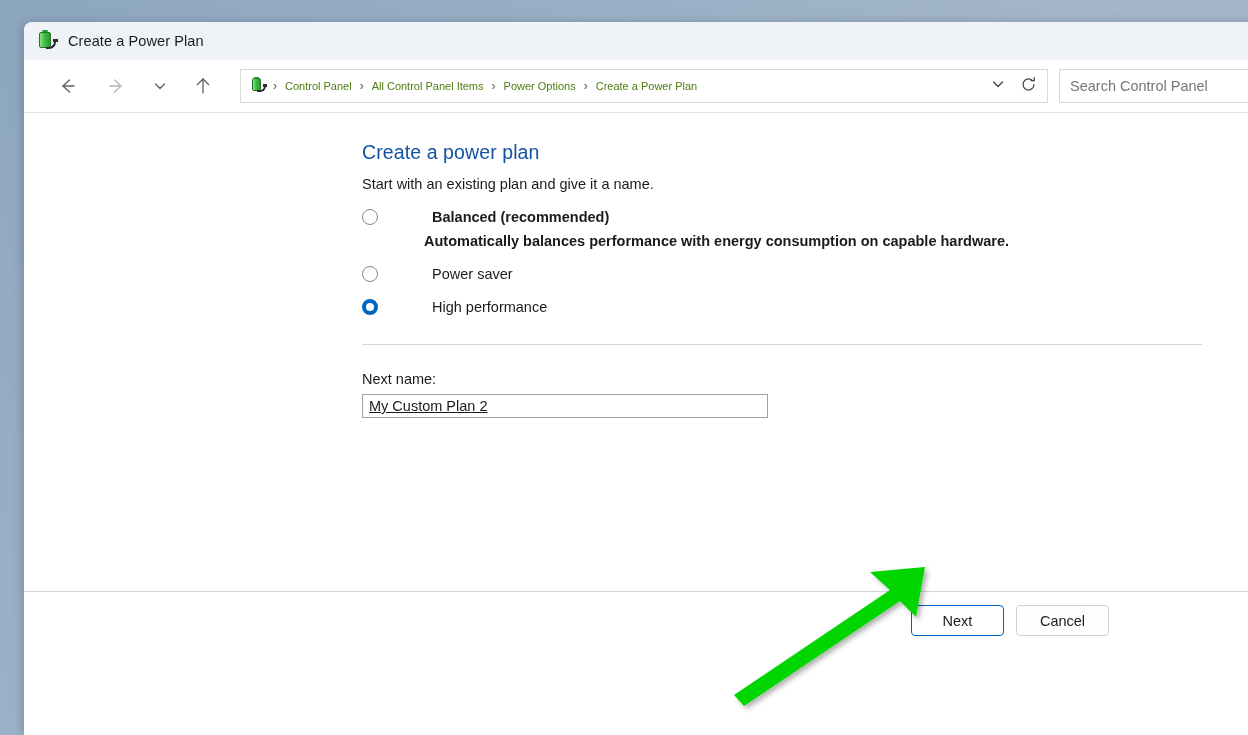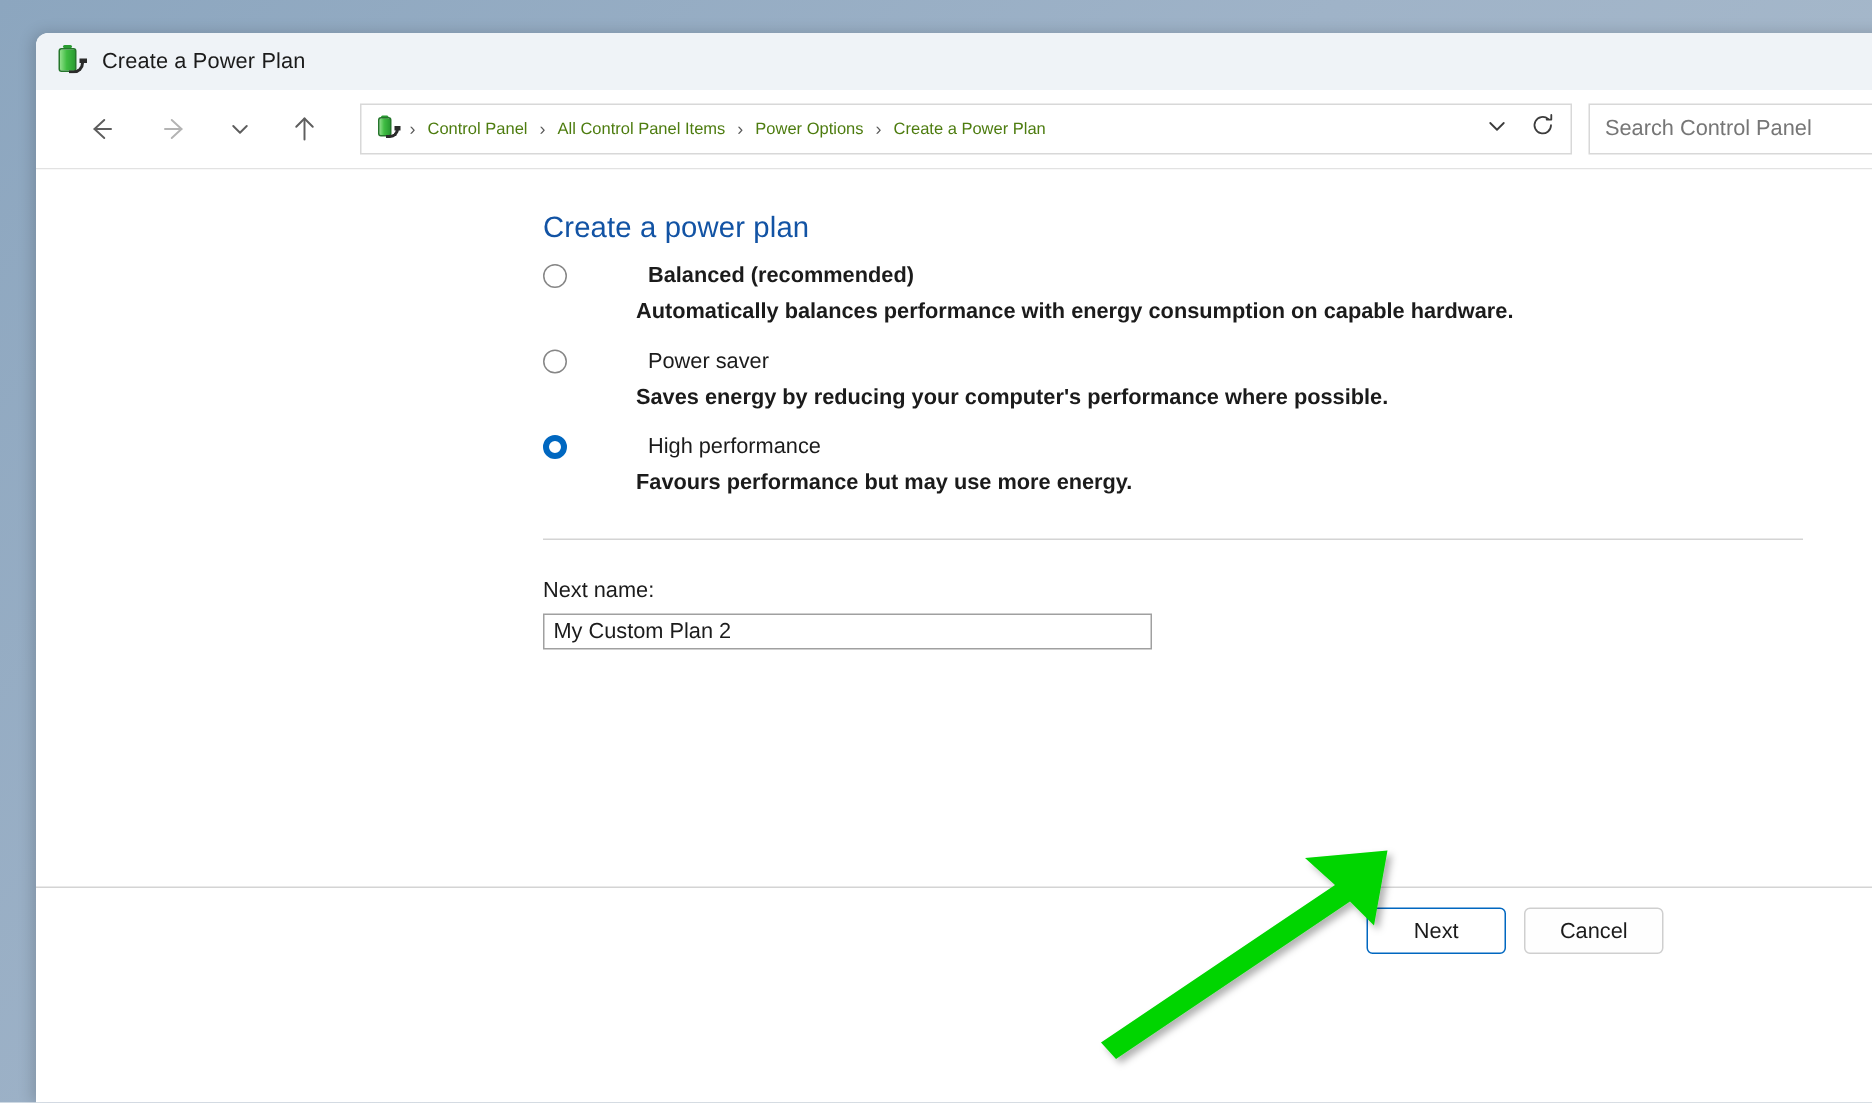--- a/index.html
+++ b/index.html
@@ -232,20 +232,21 @@
   }
   .textfield input {
     border: 0;
     outline: none;
     width: 100%;
     font-family: "Liberation Sans", sans-serif;
     font-size: 14.5px;
     color: #1b1b1b;
     padding: 0 6px;
     background: transparent;
+    text-decoration: underline;
   }
 
   
   .footer {
     position: relative;
     border-top: 1px solid #d4d4d4;
     height: 80px;
     background: #fff;
     padding-right: 163px;
     box-sizing: border-box;
@@ -412,43 +413,42 @@
 
       <div class="searchbox">
         <input type="text" placeholder="Search Control Panel" style="">
       </div>
     </div>
 
     <div class="content">
       <div class="page">
 
         <h1 class="page-title">Create a power plan</h1>
+        <div class="page-sub">Start with an existing plan and give it a name.</div>
 
         <div class="option">
           <div class="option-row">
             <span class="radio"></span>
             <span class="option-label bold">Balanced (recommended)</span>
           </div>
           <div class="option-desc">Automatically balances performance with energy consumption on capable hardware.</div>
         </div>
 
         <div class="option">
           <div class="option-row">
             <span class="radio"></span>
             <span class="option-label">Power saver</span>
           </div>
-          <div class="option-desc">Saves energy by reducing your computer's performance where possible.</div>
         </div>
 
         <div class="option">
           <div class="option-row">
             <span class="radio checked"></span>
             <span class="option-label">High performance</span>
           </div>
-          <div class="option-desc">Favours performance but may use more energy.</div>
         </div>
 
         <div class="divider"></div>
 
         <div class="field-label">Next name:</div>
         <div class="textfield">
           <input type="text" value="My Custom Plan 2" style="">
         </div>
 
       </div>

